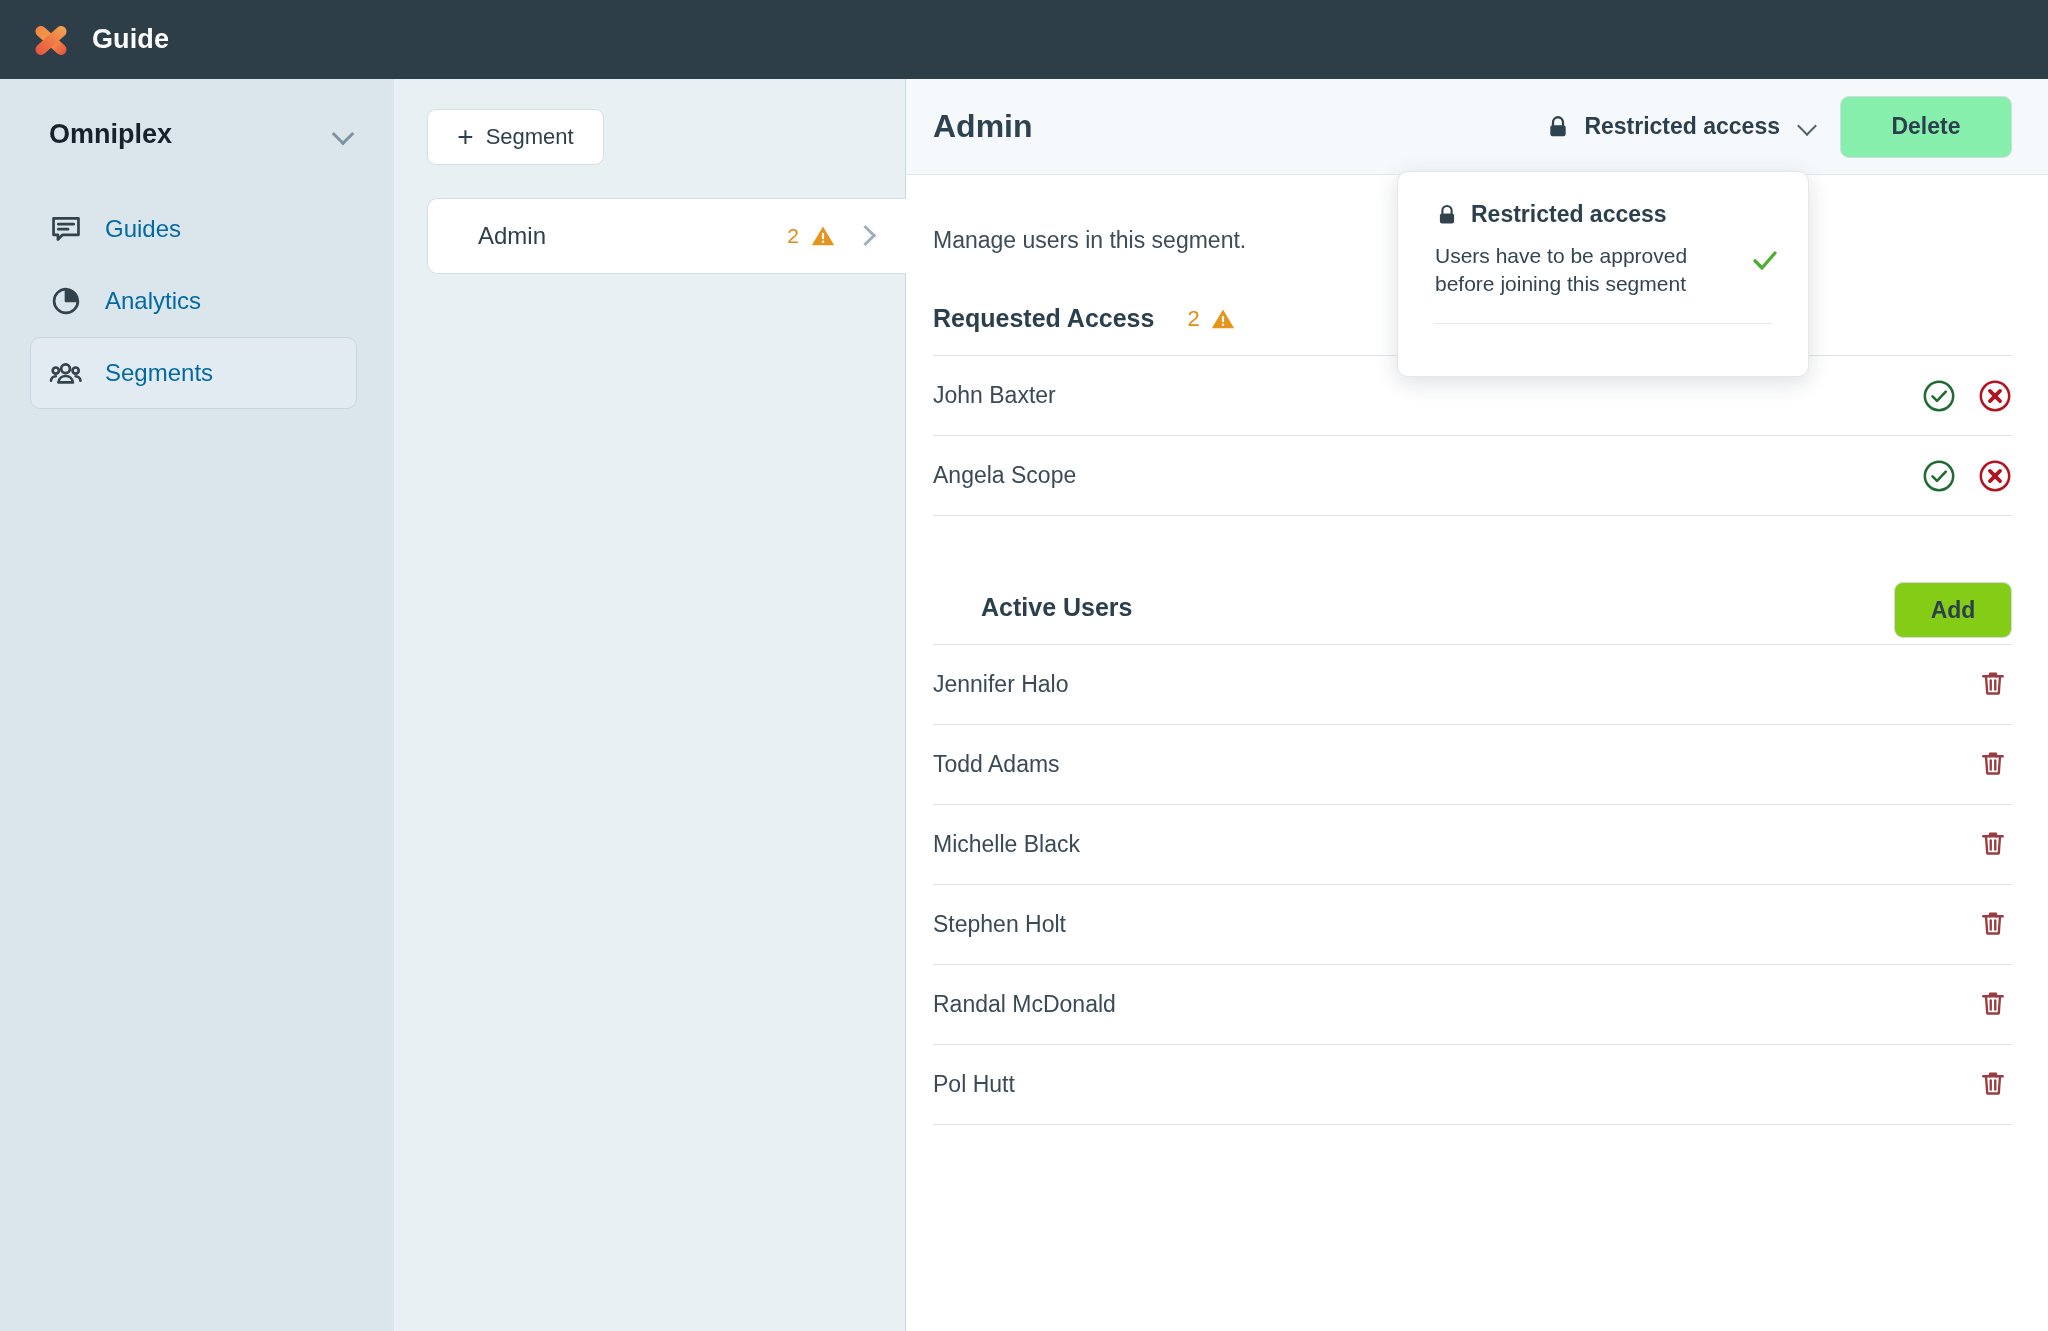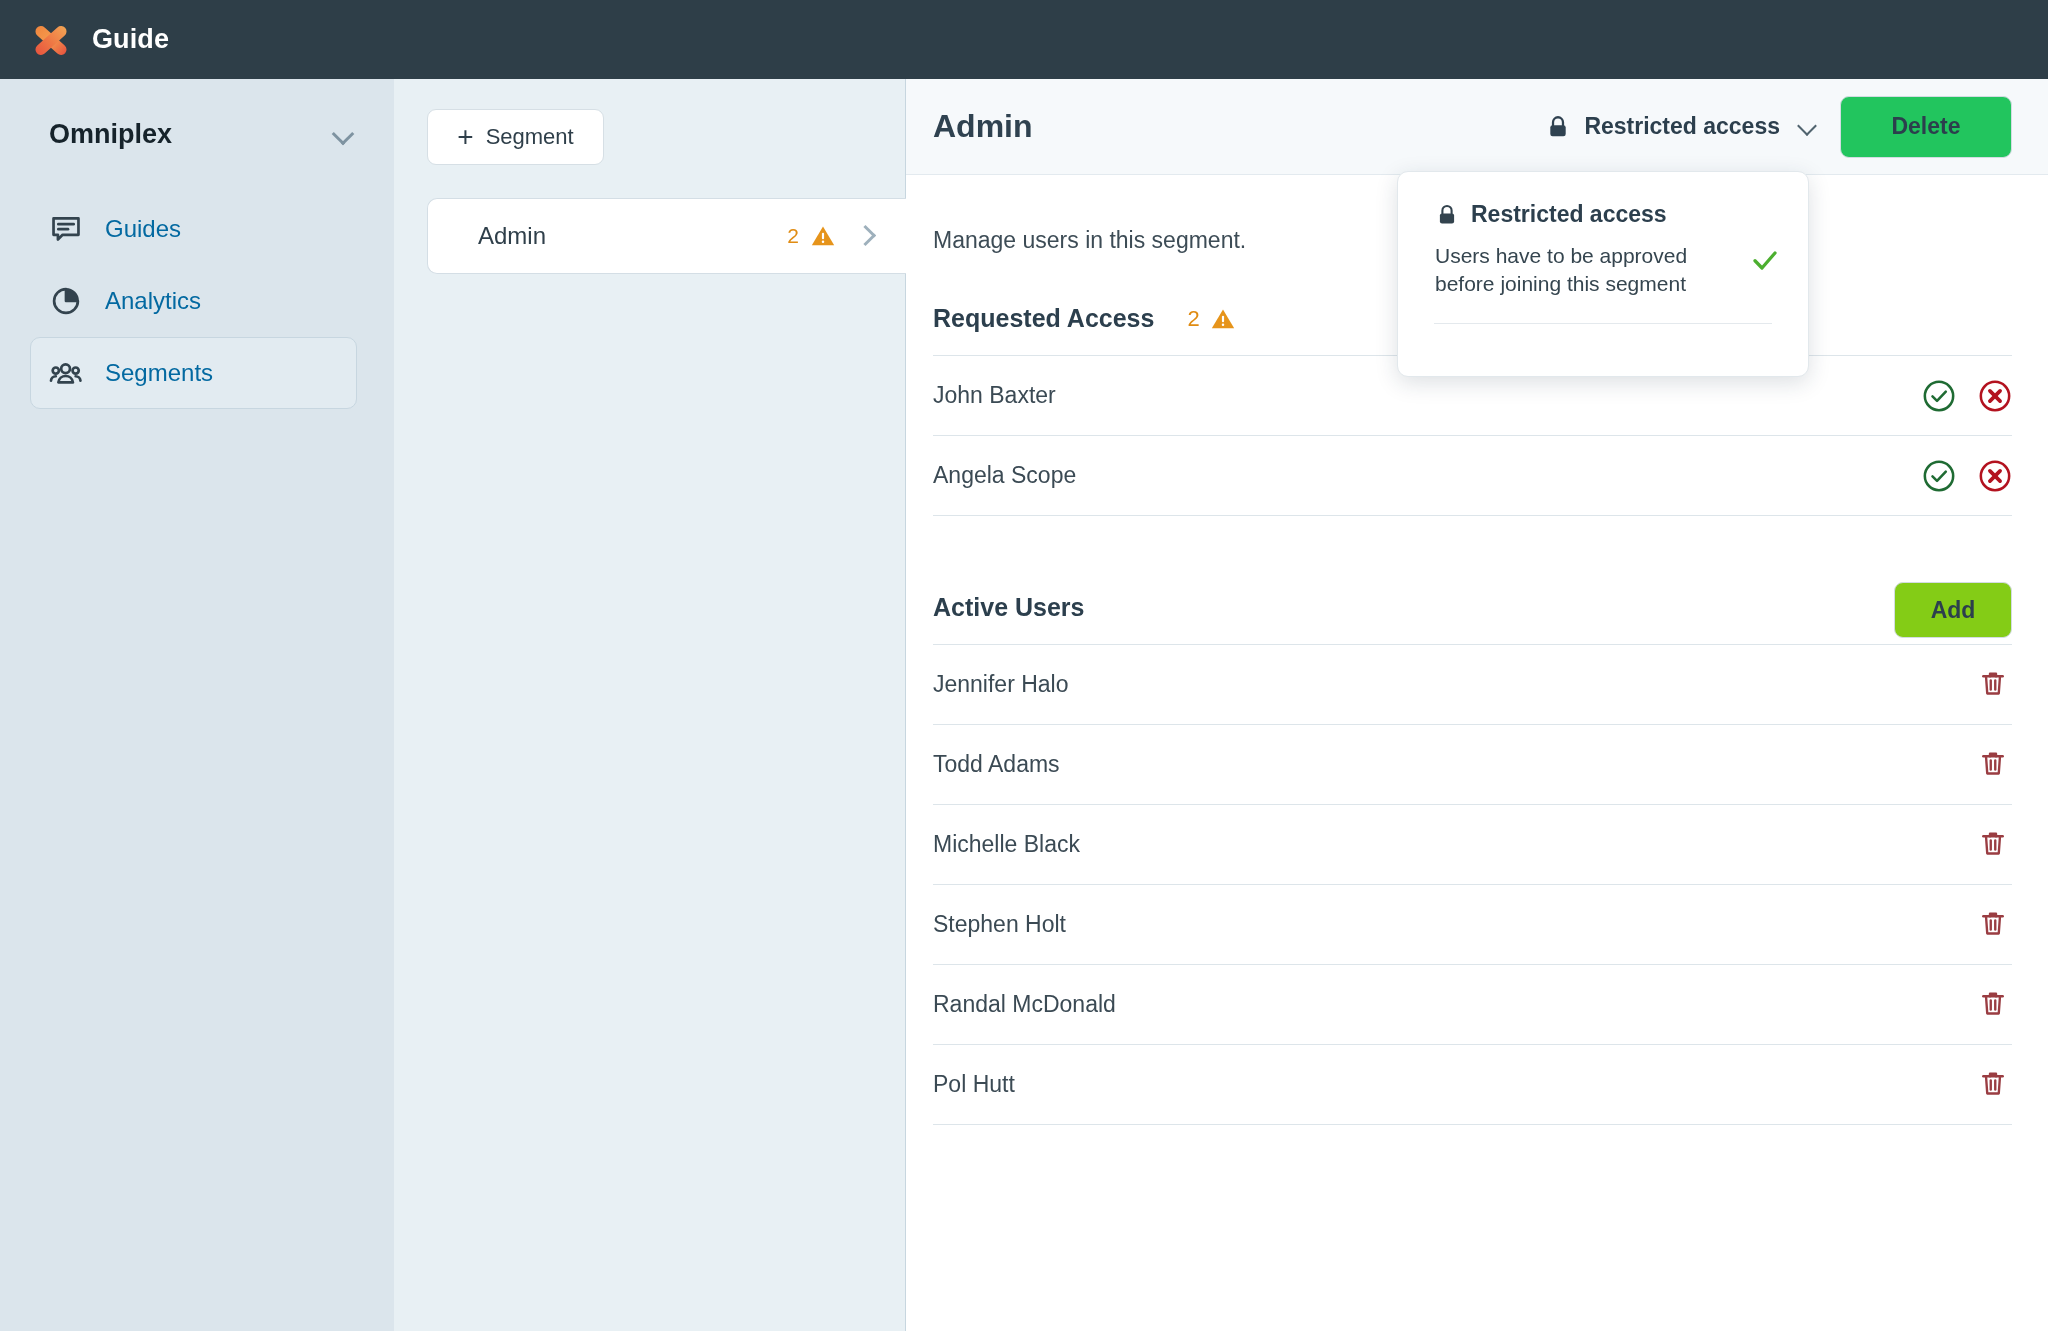--- a/index.html
+++ b/index.html
@@ -132,21 +132,21 @@
   .access-label { font-size: 23px; font-weight: 600; color: #2c3f4d; }
   .access-chev { width: 22px; height: 22px; margin-left: 16px; position: relative; }
   .access-chev::after {
     content: ""; position: absolute; left: 4px; top: 3px;
     width: 12px; height: 12px;
     border-right: 2.5px solid #51646f; border-bottom: 2.5px solid #51646f;
     transform: rotate(45deg);
   }
   .delete-btn {
     width: 172px; height: 62px;
-    background: #22c55e; border: 1px solid #d3dce2; border-radius: 9px;
+    background: #86efac; border: 1px solid #d3dce2; border-radius: 9px;
     font-size: 23px; font-weight: 600; color: #2c3f4d;
     display: flex; align-items: center; justify-content: center;
     cursor: pointer;
   }
 
   
   .dropdown {
     position: absolute; top: 92px; left: 491px;
     width: 412px;
     background: #ffffff;
@@ -181,21 +181,21 @@
   .section-head .warn-tri { margin-left: 10px; margin-right: 0; }
   .section-head .spacer { flex: 1 1 auto; }
   .add-btn {
     width: 118px; height: 56px;
     background: #84cc16; border: 1px solid #d3dce2; border-radius: 9px;
     font-size: 23px; font-weight: 600; color: #2c3f4d;
     display: flex; align-items: center; justify-content: center;
     cursor: pointer; margin-bottom: -8px;
   }
   .section-head.with-btn { padding-bottom: 14px; align-items: flex-end; }
-  .section-head.with-btn .section-title { padding-bottom: 8px; }
+  .section-head.with-btn .section-title { padding-bottom: 8px; margin-left: 48px; }
 
   .user-row {
     display: flex; align-items: center;
     height: 80px; border-bottom: 1px solid #dde5ea;
   }
   .user-name { font-size: 23px; color: #3b4a54; }
   .row-actions { margin-left: auto; display: flex; align-items: center; }
   .ic-btn { width: 34px; height: 34px; cursor: pointer; }
   .ic-btn svg { display: block; }
   .ic-approve { color: #1f6b33; margin-right: 22px; }

